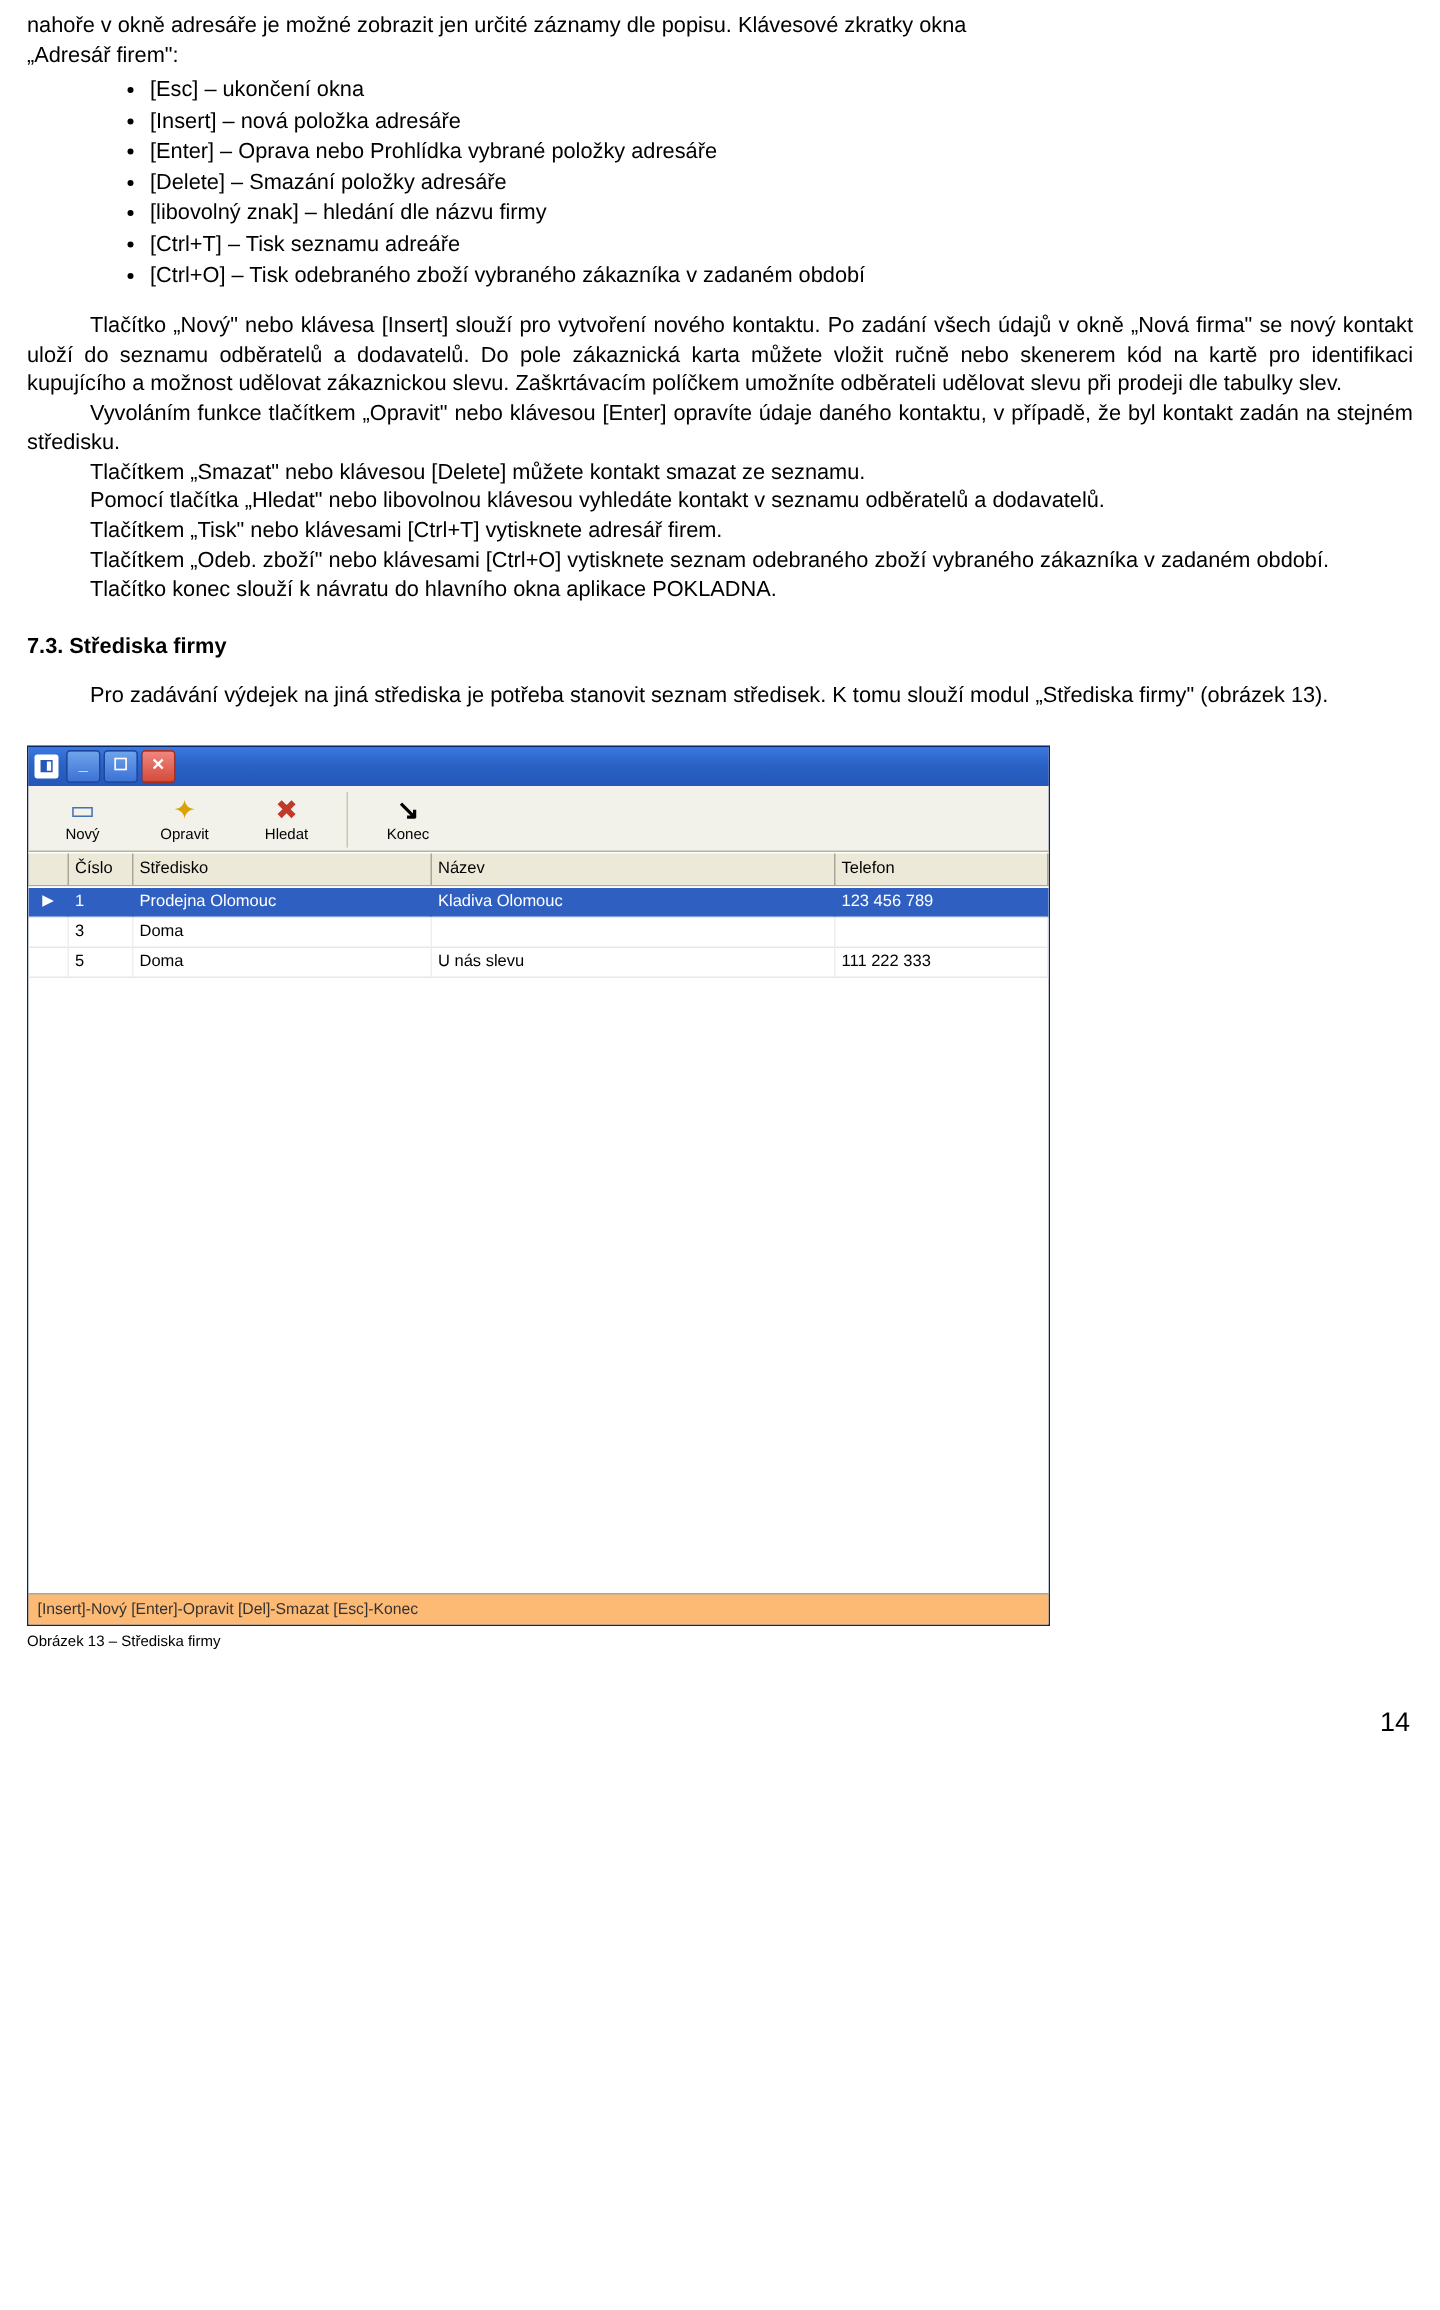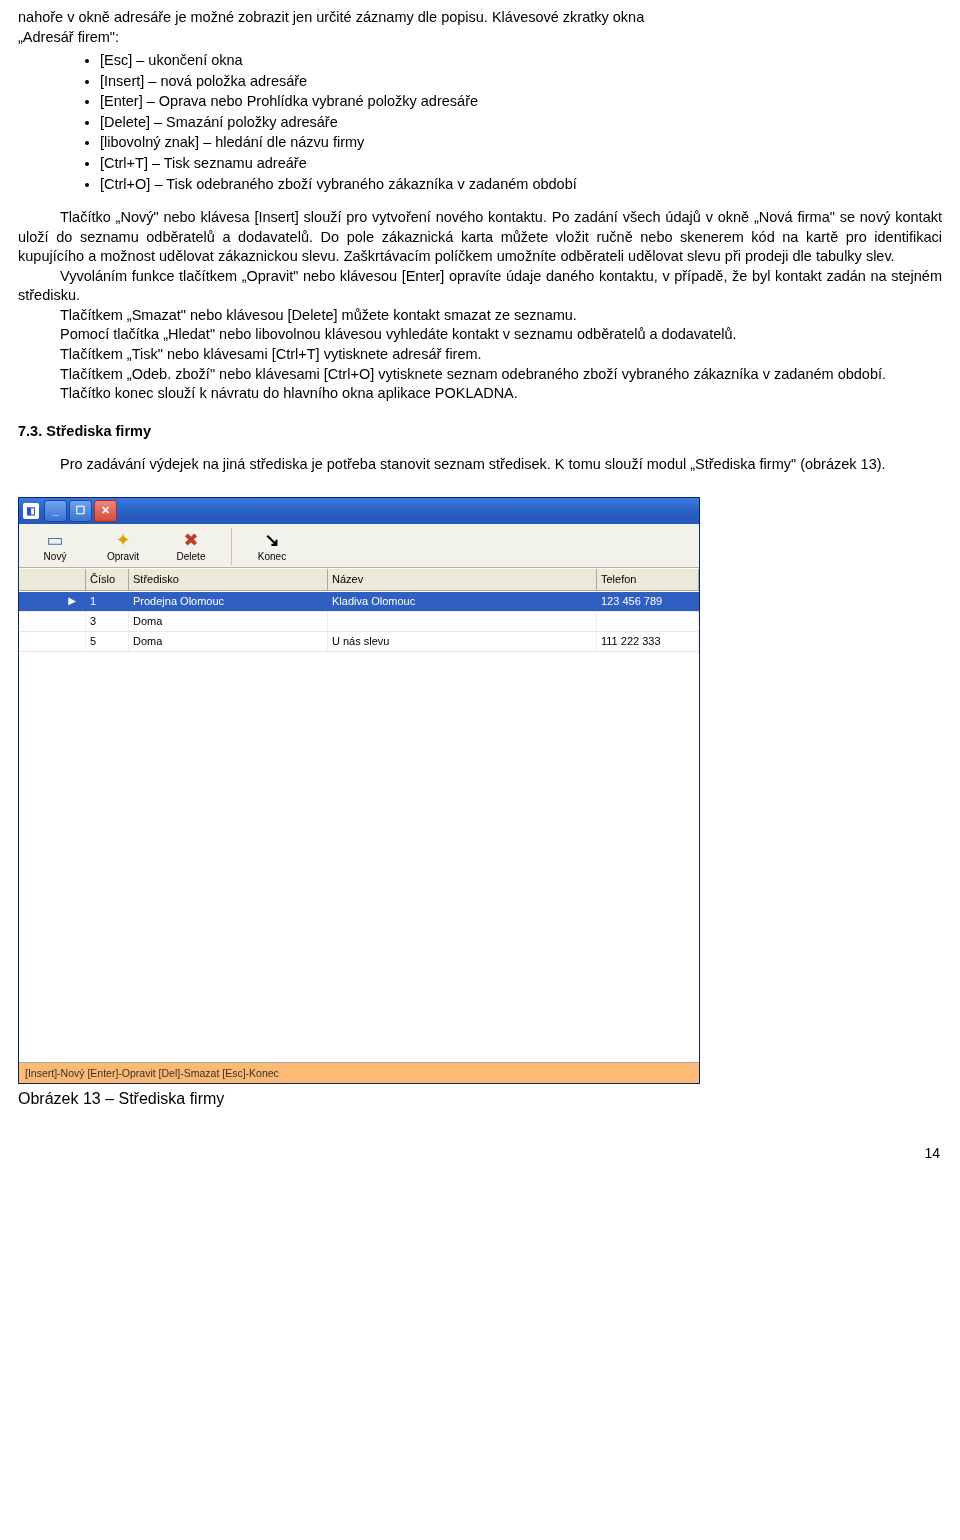--- a/index.html
+++ b/index.html
@@ -80,21 +80,20 @@
   .tool .ic { font-size: 18px; display:block; height:20px; line-height:20px; }
   .tool.sep { border-right: 1px solid #c9c5b0; margin-right: 6px; padding-right: 10px; }
   .ic-new { color:#4472b5; }
   .ic-edit { color:#d9a400; }
   .ic-del { color:#c0392b; }
   .ic-end { color:#000; font-weight:bold; }
 
   .grid-head, .grid-row {
     display: flex;
     font-size: 11px;
-    padding-left: 40px;
   }
   .grid-head {
     background: #ece9d8;
     border-top: 1px solid #fff;
     border-bottom: 1px solid #aca899;
   }
   .grid-head .cell {
     border-right: 1px solid #aca899;
     padding: 3px 4px;
   }
@@ -112,26 +111,26 @@
   .grid-row.selected .row-marker { color:#fff; }
 
   .statusbar {
     border-top: 1px solid #aca899;
     background: #fdba74;
     font-size: 10.5px;
     padding: 3px 6px;
     color: #333;
   }
   .caption {
-    font-size: 16px;
+    font-size: 10px;
     margin-top: 4px;
   }
   .pagenum {
     text-align: right;
-    font-size: 14px;
+    font-size: 18px;
     margin-top: 34px;
     padding-right: 2px;
   }
 </style>
 </head>
 <body>
 
 <p class="para">nahoře v okně adresáře je možné zobrazit jen určité záznamy dle popisu. Klávesové zkratky okna</p>
 <p class="para">„Adresář firem":</p>
 
@@ -173,21 +172,21 @@
     <div class="tool">
       <span class="ic ic-new">▭</span>
       <span>Nový</span>
     </div>
     <div class="tool">
       <span class="ic ic-edit">✦</span>
       <span>Opravit</span>
     </div>
     <div class="tool sep">
       <span class="ic ic-del">✖</span>
-      <span>Delete</span>
+      <span>Hledat</span>
     </div>
     <div class="tool">
       <span class="ic ic-end">↘</span>
       <span>Konec</span>
     </div>
   </div>
 
   <div class="grid-head">
     <div class="cell col-mark"></div>
     <div class="cell col-num">Číslo</div>

